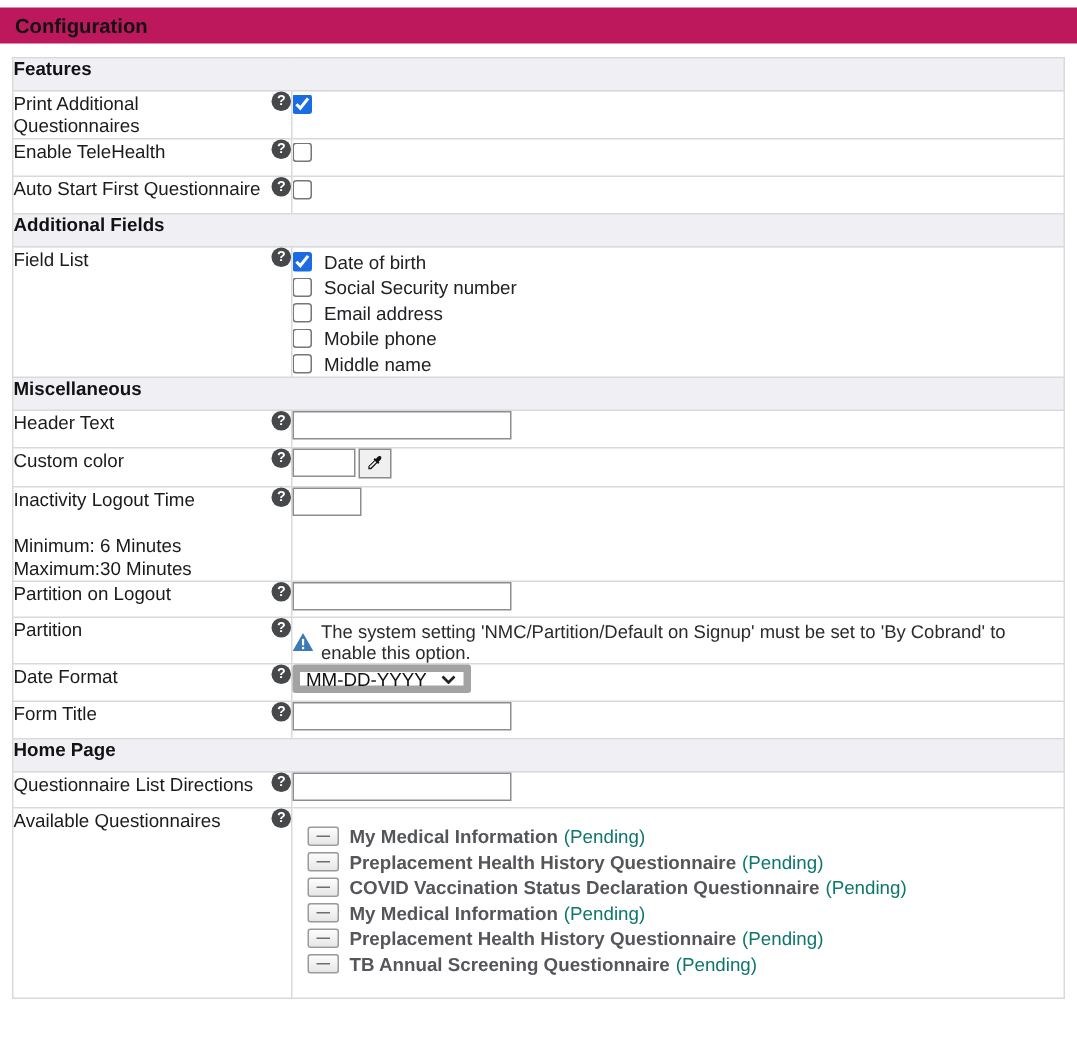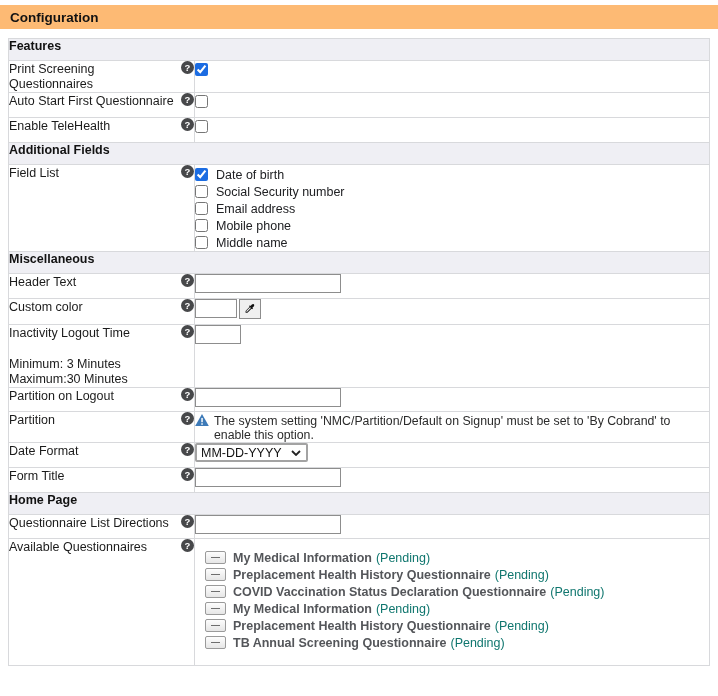--- a/index.html
+++ b/index.html
@@ -4,21 +4,21 @@
 <style>
   * { box-sizing: border-box; }
   html,body { margin:0; padding:0; }
   body {
     width:718px; height:696px; background:#ffffff;
     font-family:"Liberation Sans", sans-serif;
     font-size:12.5px; color:#1b1b1b; overflow:hidden;
   }
   
   .topbar {
-    margin-top:5px; height:24px; background:#fdba74;
+    margin-top:5px; height:24px; background:#be185d;
     display:flex; align-items:center; padding-left:10px;
     font-weight:bold; font-size:13.5px; color:#121212;
   }
   
   table.cfg {
     width:702px; margin:9px 8px 0 8px;
     border-collapse:collapse; table-layout:fixed;
     border:1px solid #b4b6bb;
   }
   table.cfg td {
@@ -55,27 +55,27 @@
   }
   input.small-input { width:46px; }
   input.color-input { width:42px; }
   .picker-btn {
     width:22px; height:20px; border:1px solid #8d8d8d; background:#f0f0f0;
     display:inline-flex; align-items:center; justify-content:center;
     margin-left:2px; padding:0; vertical-align:top; cursor:pointer;
   }
   .notes { margin-top:16px; line-height:15px; }
 
-  .warning { display:flex; gap:5px; padding-top:2px; }
+  .warning { display:flex; align-items:center; gap:5px; padding-top:2px; }
   .warn-icon { flex:none; display:inline-flex; }
   .warn-text { color:#2b2b2b; font-size:12.3px; }
 
   .select-box {
     display:inline-flex; align-items:center; gap:9px; height:19px;
-    border:2px solid #a3a3a3; border-radius:2px; background:#ffffff;
+    border:5px solid #a3a3a3; border-radius:2px; background:#ffffff;
     padding:0 5px 0 4px; cursor:pointer; font-size:12.5px; color:#111;
   }
 
   .q-list { padding:12px 0 0 10px; }
   .q-item { display:flex; align-items:flex-start; height:17px; }
   .minus-btn {
     flex:none; width:21px; height:13px; border:1px solid #9a9a9a; border-radius:2px;
     background:linear-gradient(#fdfdfd,#e6e6e6); padding:0; margin-right:7px;
     display:inline-flex; align-items:center; justify-content:center; cursor:pointer;
   }
@@ -97,45 +97,45 @@
     </colgroup>
 
   <tbody>
       <tr>
         <td class="section" colspan="2">Features</td>
       </tr>
 
   <tr class="r25">
     <td class="label-cell">
       <div class="label-row">
-        <span class="lbl">Print Screening Questionnaires</span>
+        <span class="lbl">Print Additional Questionnaires</span>
         <span class="help">?</span>
       </div>
     </td>
     <td class="value-cell">
       <input type="checkbox" checked="checked" style="">
     </td>
   </tr>
 
   <tr class="r25">
     <td class="label-cell">
       <div class="label-row">
+        <span class="lbl">Enable TeleHealth</span>
+        <span class="help">?</span>
+      </div>
+    </td>
+    <td class="value-cell">
+      <input type="checkbox" style="">
+    </td>
+  </tr>
+
+  <tr class="r25">
+    <td class="label-cell">
+      <div class="label-row">
         <span class="lbl">Auto Start First Questionnaire</span>
-        <span class="help">?</span>
-      </div>
-    </td>
-    <td class="value-cell">
-      <input type="checkbox" style="">
-    </td>
-  </tr>
-
-  <tr class="r25">
-    <td class="label-cell">
-      <div class="label-row">
-        <span class="lbl">Enable TeleHealth</span>
         <span class="help">?</span>
       </div>
     </td>
     <td class="value-cell">
       <input type="checkbox" style="">
     </td>
   </tr>
 
   <tr>
         <td class="section" colspan="2">Additional Fields</td>
@@ -208,21 +208,21 @@
     </td>
   </tr>
 
   <tr class="r56">
     <td class="label-cell">
       <div class="label-row">
         <span class="lbl">Inactivity Logout Time</span>
         <span class="help">?</span>
       </div>
       <div class="notes">
-        <div>Minimum: 3 Minutes</div>
+        <div>Minimum: 6 Minutes</div>
         <div>Maximum:30 Minutes</div>
       </div>
     </td>
     <td class="value-cell">
       <input type="text" class="small-input" value="" style="">
     </td>
   </tr>
 
   <tr class="r24">
     <td class="label-cell">

